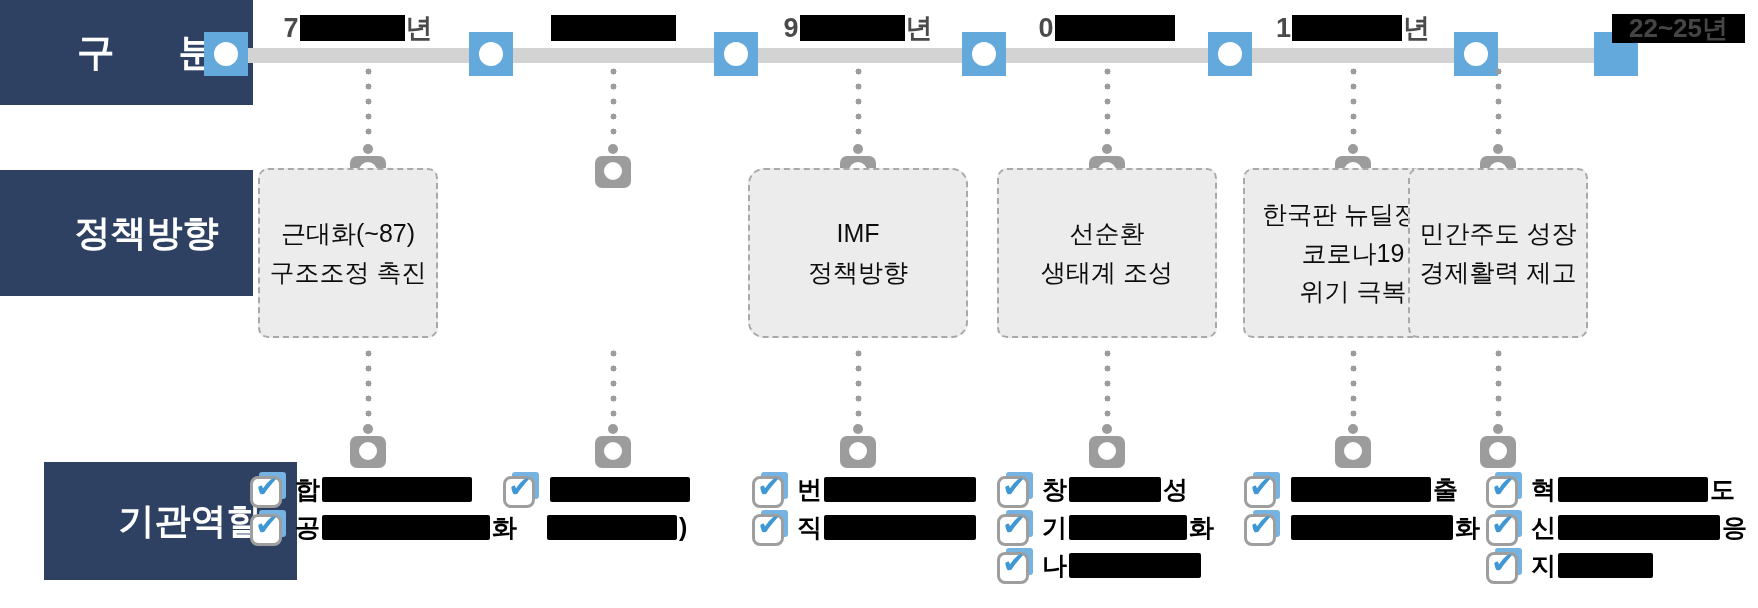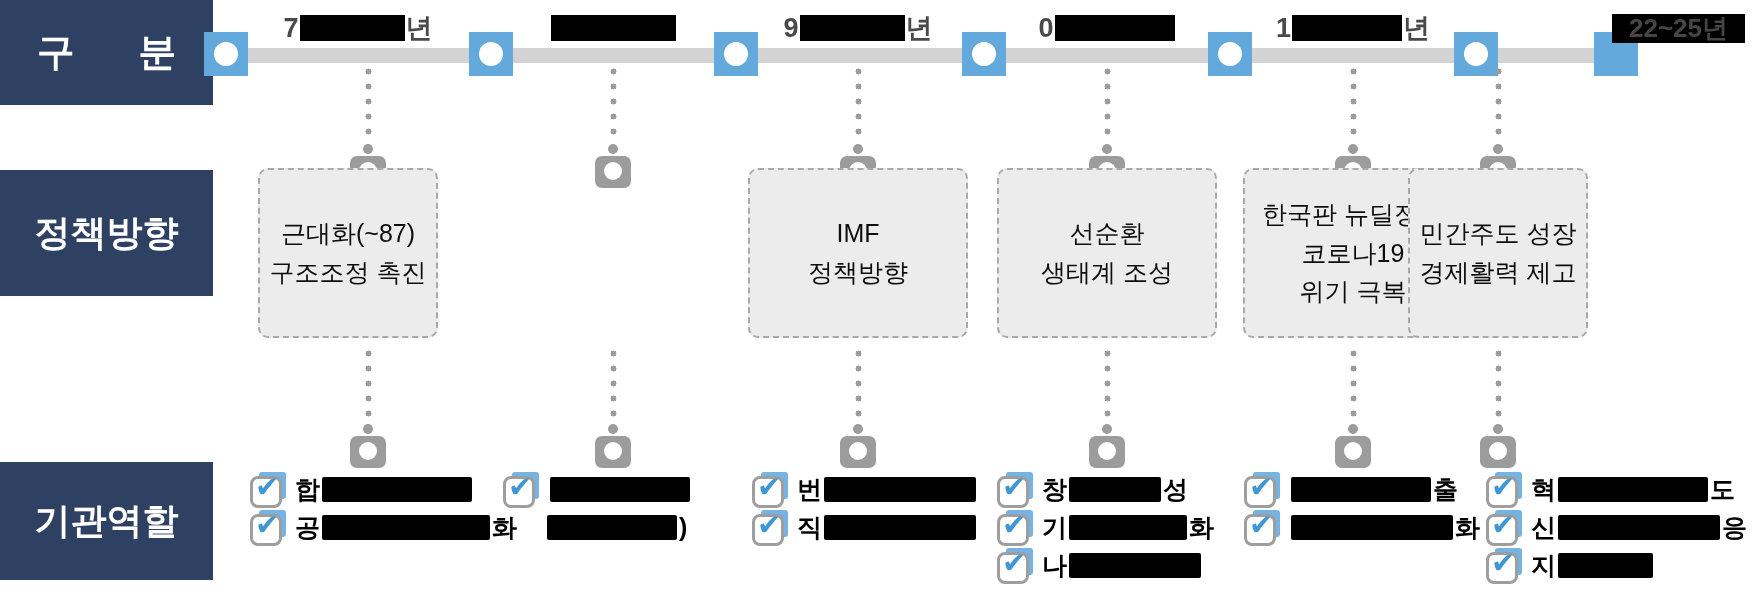--- a/index.html
+++ b/index.html
@@ -1,21 +1,21 @@
 <!DOCTYPE html>
 <html><head>
 <meta charset="utf-8">
 <style>
   html,body{margin:0;padding:0;background:#fff;}
   .canvas{position:relative;width:1758px;height:608px;background:#ffffff;overflow:hidden;
           font-family:"Liberation Sans","DejaVu Sans",sans-serif;}
 
   
   .rowlabel{position:absolute;left:0;width:213px;background:#2e4163;color:#ffffff;
-            display:flex;align-items:center;justify-content:center;font-weight:700;white-space:pre;}
+            display:flex;align-items:center;justify-content:center;font-weight:700;white-space:pre;padding-left:40px;}
 
   
   .track{position:absolute;background:#d3d3d3;}
   .node{position:absolute;width:44px;height:44px;background:#63a9dc;display:flex;align-items:center;justify-content:center;}
   .node .hole{width:24px;height:24px;border-radius:50%;background:#ffffff;}
 
   
   .plabel{position:absolute;top:12px;height:32px;display:flex;align-items:center;justify-content:center;
           font-weight:700;font-size:27px;color:#4a4a4a;}
   .pbar{display:inline-block;height:26px;background:#000000;margin:0 1px;}
@@ -45,21 +45,21 @@
   .rtxt{font-size:25px;font-weight:600;color:#000000;white-space:pre;}
   .rbar{display:inline-block;height:25px;background:#000000;border-radius:2px;margin:0 2px;}
 </style>
 </head>
 <body>
 
 <div class="canvas">
 
   <div class="rowlabel" style="top:0;height:105px;font-size:38px;">구      분</div>
   <div class="rowlabel" style="top:170px;height:126px;font-size:36px;">정책방향</div>
-  <div class="rowlabel" style="top:462px;height:118px;font-size:36px;">기관역할</div>
+  <div class="rowlabel" style="top:462px;height:118px;font-size:36px;margin-left:44px;">기관역할</div>
 
   <div class="track" style="left:226px;top:48px;width:1412px;height:15px;"></div>
 
   <div class="node" style="left:204px;top:32px;">
       <div class="hole"></div>
     </div>
   <div class="node" style="left:469px;top:32px;">
       <div class="hole"></div>
     </div>
   <div class="node" style="left:714px;top:32px;">
@@ -144,21 +144,21 @@
       <span class="rtxt"></span>
   </div>
   <div class="role" style="left:545px;top:510px;">
     <span class="rtxt"></span>
       <span class="rbar" style="width:130px;"></span>
       <span class="rtxt">)</span>
   </div>
 
   <div class="dots" style="left:855px;top:64px;height:78px;"></div>
   <div class="pin" style="left:840px;top:156px;"></div>
-  <div class="pbox" style="left:748px;width:220px;">
+  <div class="pbox" style="left:748px;width:220px;border-radius:16px;">
     <div>IMF</div>
     <div>정책방향</div>
   </div>
   <div class="dots" style="left:855px;top:346px;height:72px;"></div>
   <div class="pin" style="left:840px;top:436px;"></div>
   <div class="role" style="left:752px;top:472px;">
     <div class="cb">
         <div class="back"></div>
         <div class="front"></div>
       </div>

